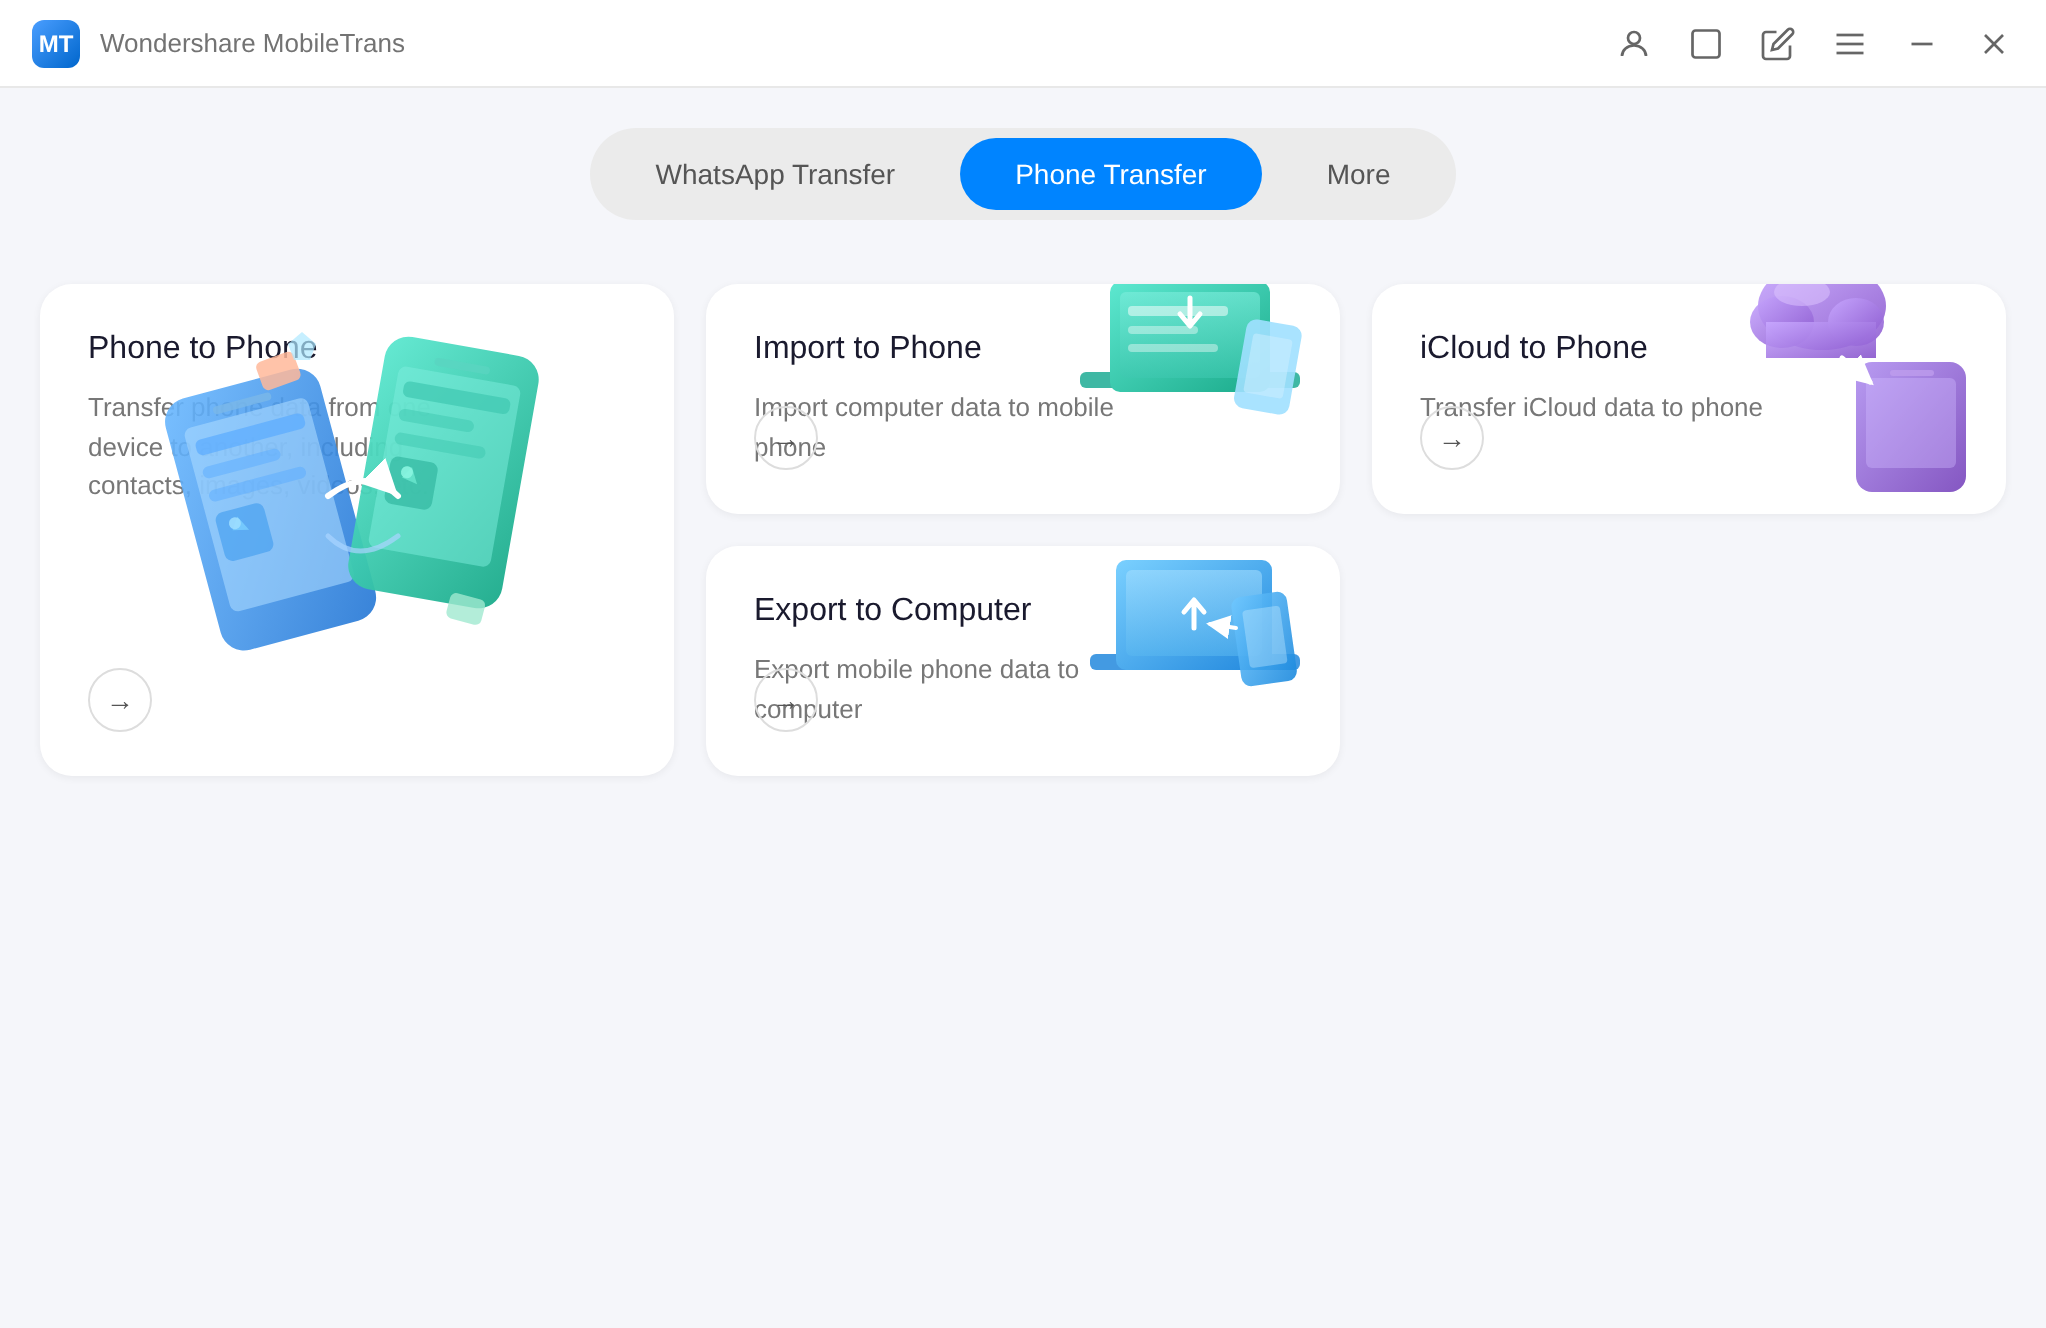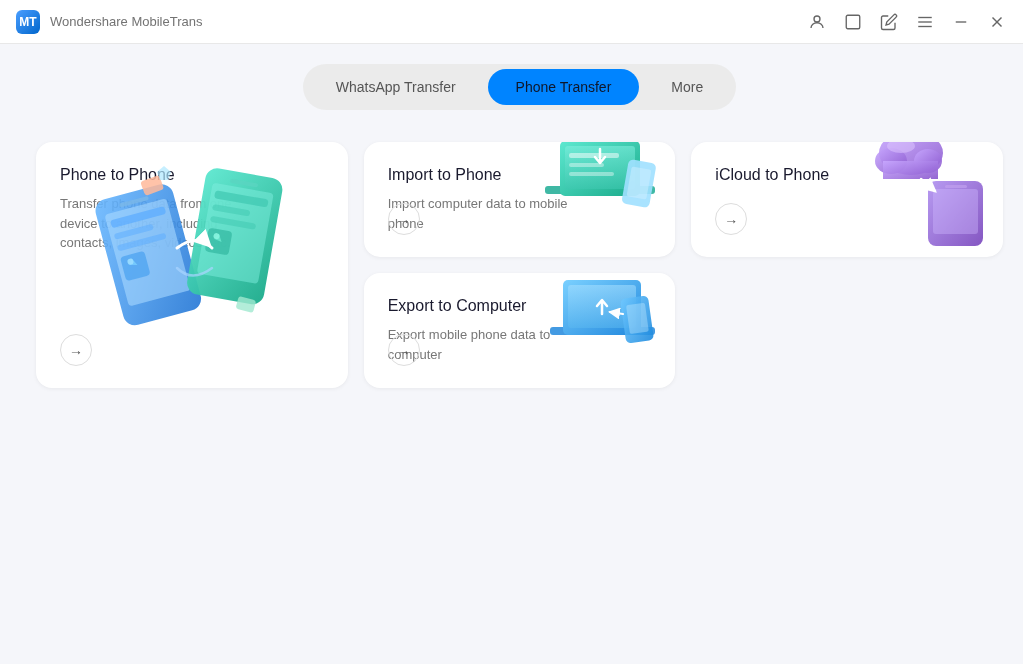--- a/index.html
+++ b/index.html
@@ -62,21 +62,20 @@
       width: 20px;
       height: 20px;
     }
 
     
     .main-content {
       flex: 1;
       background: #f5f6fa;
       padding: 20px 20px 30px;
       overflow-y: auto;
-      margin-left: 16px;
     }
 
     
     .nav-tabs {
       display: flex;
       align-items: center;
       justify-content: center;
       gap: 4px;
       background: #ebebeb;
       border-radius: 50px;
@@ -89,21 +88,21 @@
       border-radius: 50px;
       font-size: 14px;
       font-weight: 500;
       color: #555;
       cursor: pointer;
       transition: all 0.2s;
       white-space: nowrap;
     }
     .nav-tab.active {
       background: #0084ff;
-      color: #0f172a;
+      color: #ffffff;
     }
 
     
     .cards-grid {
       display: grid;
       grid-template-columns: 1fr 1fr 1fr;
       grid-template-rows: auto auto;
       gap: 16px;
     }
 
@@ -338,20 +337,21 @@
           <rect x="90" y="50" width="28" height="45" rx="5" fill="#a0e0ff" opacity="0.9" transform="rotate(10, 104, 72)"></rect>
           <rect x="94" y="57" width="20" height="30" rx="2" fill="#d0f0ff" opacity="0.5" transform="rotate(10, 104, 72)"></rect>
         </svg>
       </div>
 
       <div class="arrow-btn">→</div>
     </div>
 
     <div class="card">
       <div class="card-title">iCloud to Phone</div>
+      <div class="card-desc">Transfer iCloud data to phone</div>
 
       <div class="illustration-icloud">
         <svg width="140" height="140" viewBox="0 0 140 140" xmlns="http://www.w3.org/2000/svg">
           <defs>
             <linearGradient id="cloudGrad" x1="0" y1="0" x2="1" y2="1">
               <stop offset="0%" stop-color="#c8a8ff"></stop>
               <stop offset="100%" stop-color="#8855cc"></stop>
             </linearGradient>
             <linearGradient id="phoneGrad2" x1="0" y1="0" x2="1" y2="1">
               <stop offset="0%" stop-color="#b090f0"></stop>

